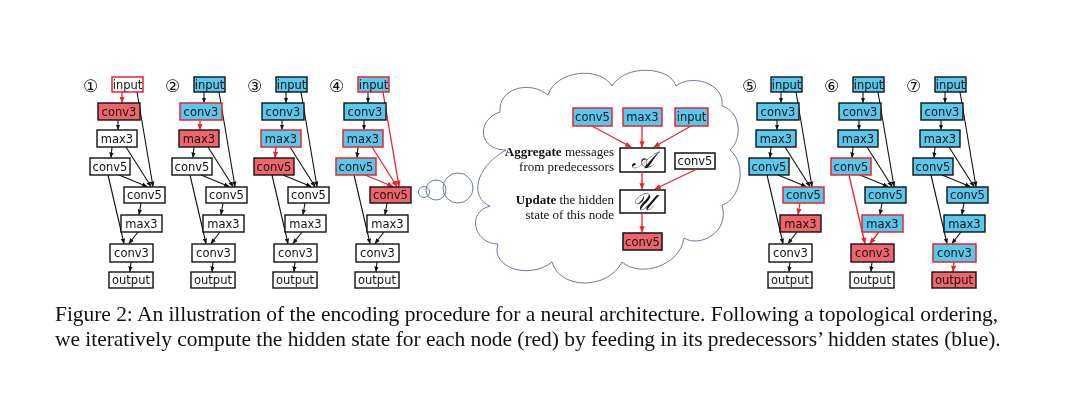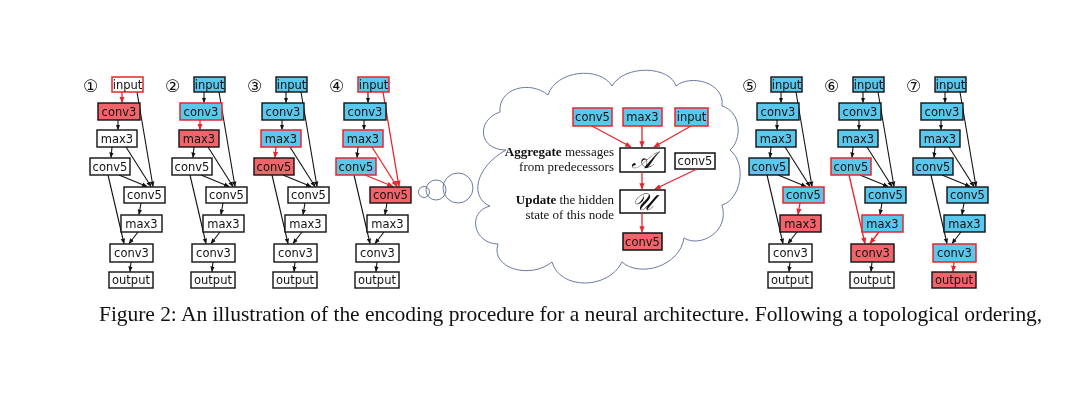--- a/index.html
+++ b/index.html
@@ -1,19 +1,19 @@
 <!DOCTYPE html>
 <html><head>
 <meta charset="utf-8">
 <style>
   html, body { margin:0; padding:0; background:#ffffff; }
   body { width:1080px; height:401px; position:relative; overflow:hidden; font-family:"DejaVu Sans", sans-serif; }
   #fig { position:absolute; left:0; top:0; width:1080px; height:300px; }
   .caption { position:absolute; left:55px; top:302px; width:990px; font-family:"Liberation Serif", "DejaVu Serif", serif; font-size:21.5px; line-height:25px; color:#111; letter-spacing:-0.05px; }
-  .caption .line { white-space:nowrap; display:block;margin-left:44px; }
+  .caption .line { white-space:nowrap; display:block; }
   .node-label { font-family:"DejaVu Sans", sans-serif; font-size:11.5px; }
   .cloud-text { font-family:"Liberation Serif", "DejaVu Serif", serif; font-size:13px; }
   .step-num { font-family:"DejaVu Sans", sans-serif; font-size:17px; }
   .math { font-family:"DejaVu Serif", serif; font-style:italic; font-size:24px; }
   .bold-v { font-weight:bold; }
 </style>
 </head>
 <body>
 
 <svg id="fig" xmlns="http://www.w3.org/2000/svg" width="1080" height="300" viewBox="0 0 1080 300">
@@ -396,13 +396,14 @@
       </g>
       <text x="614" y="156" text-anchor="end" class="cloud-text" fill="#111"><tspan font-weight="bold">Aggregate</tspan><tspan> messages</tspan></text>
       <text x="614" y="171" text-anchor="end" class="cloud-text" fill="#111"><tspan>from predecessors</tspan></text>
       <text x="614" y="204" text-anchor="end" class="cloud-text" fill="#111"><tspan font-weight="bold">Update</tspan><tspan> the hidden</tspan></text>
       <text x="614" y="219" text-anchor="end" class="cloud-text" fill="#111"><tspan>state of this node</tspan></text>
     </g>
 </svg>
 
 <div class="caption">
   <span class="line"><span>Figure 2:</span><span> An illustration of the encoding procedure for a neural architecture. Following a topological ordering,</span></span>
+  <span class="line">we iteratively compute the hidden state for each node (red) by feeding in its predecessors’ hidden states (blue).</span>
 </div>
 
 </body></html>

